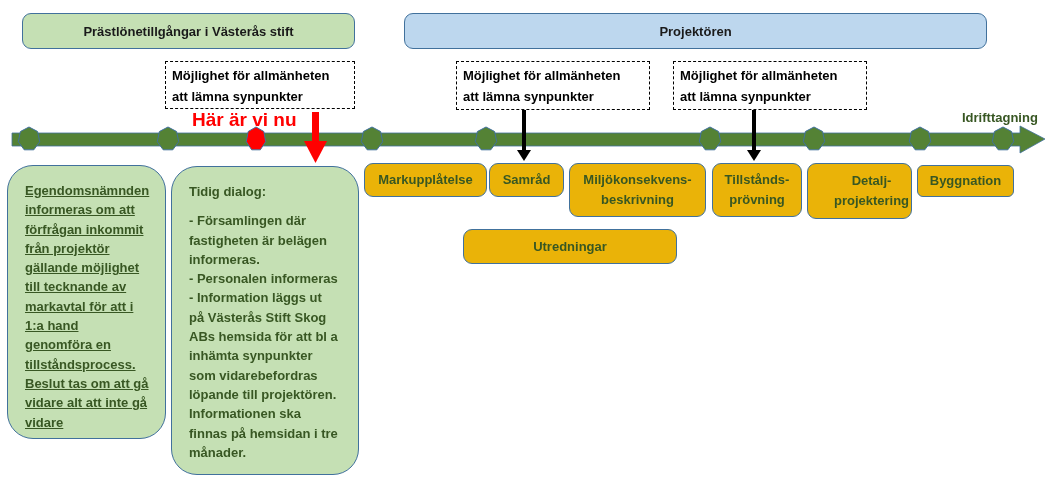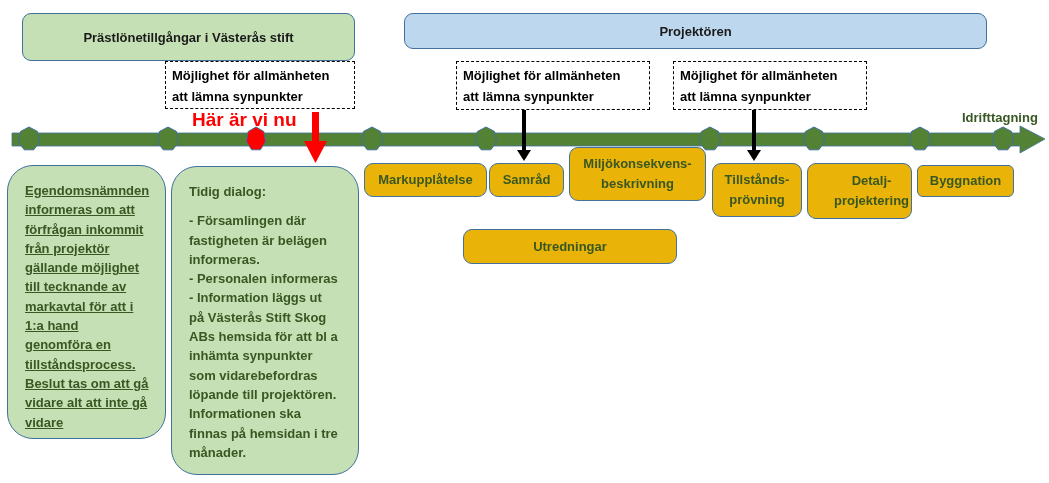--- a/index.html
+++ b/index.html
@@ -18,21 +18,21 @@
     .card { background: #c5e0b4; border: 1.5px solid #41719c; border-radius: 26px; color: #385723;
             font-weight: bold; font-size: 13px; line-height: 19.3px; }
     .card p { margin: 0; }
     .here { color: #ff0000; font-weight: bold; font-size: 19px; }
     .end-label { color: #385723; font-weight: bold; font-size: 13px; }
     svg { position: absolute; left: 0; top: 0; }
   </style>
 </head>
 <body>
 
-<div class="abs hdr green" style="left:22px;top:13px;width:333px;height:48px;text-align:center;">
+<div class="abs hdr green" style="left:22px;top:13px;width:333px;height:36px;text-align:center;">
   <span>Prästlönetillgångar i Västerås stift</span>
 </div>
 <div class="abs hdr blue" style="left:404px;top:13px;width:583px;height:36px;">
   <span>Projektören</span>
 </div>
 
 <div class="abs note" style="left:165px;top:61px;width:190px;height:48px;">Möjlighet för allmänheten
 att lämna synpunkter</div>
 <div class="abs note" style="left:456px;top:61px;width:194px;height:49px;">Möjlighet för allmänheten
 att lämna  synpunkter</div>
@@ -60,21 +60,21 @@
   <polygon points="304,141 327,141 315.5,163" fill="#ff0000"></polygon>
 
   <rect x="522" y="110" width="4" height="42" fill="#000"></rect>
   <polygon points="517,150 531,150 524,161" fill="#000"></polygon>
   <rect x="752" y="110" width="4" height="42" fill="#000"></rect>
   <polygon points="747,150 761,150 754,161" fill="#000"></polygon>
 </svg>
 
 <div class="abs step" style="left:364px;top:163px;width:123px;height:34px;"><span>Markupplåtelse</span></div>
 <div class="abs step" style="left:489px;top:163px;width:75px;height:34px;"><span>Samråd</span></div>
-<div class="abs step" style="left:569px;top:147px;width:137px;height:54px;"><span>Miljökonsekvens-
+<div class="abs step" style="left:569px;top:163px;width:137px;height:54px;"><span>Miljökonsekvens-
 beskrivning</span></div>
 <div class="abs step" style="left:712px;top:163px;width:90px;height:54px;"><span>Tillstånds-
 prövning</span></div>
 <div class="abs step" style="left:807px;top:163px;width:105px;height:56px;padding-left:24px;"><span>Detalj-
 projektering</span></div>
 <div class="abs step" style="left:917px;top:165px;width:97px;height:32px;border-radius:6px;"><span>Byggnation</span></div>
 <div class="abs step" style="left:463px;top:229px;width:214px;height:35px;"><span>Utredningar</span></div>
 
 <div class="abs card" style="left:7px;top:165px;width:159px;height:274px;padding:15px 0 0 17px;text-decoration:underline;">
   <div id="egendom-lines">

